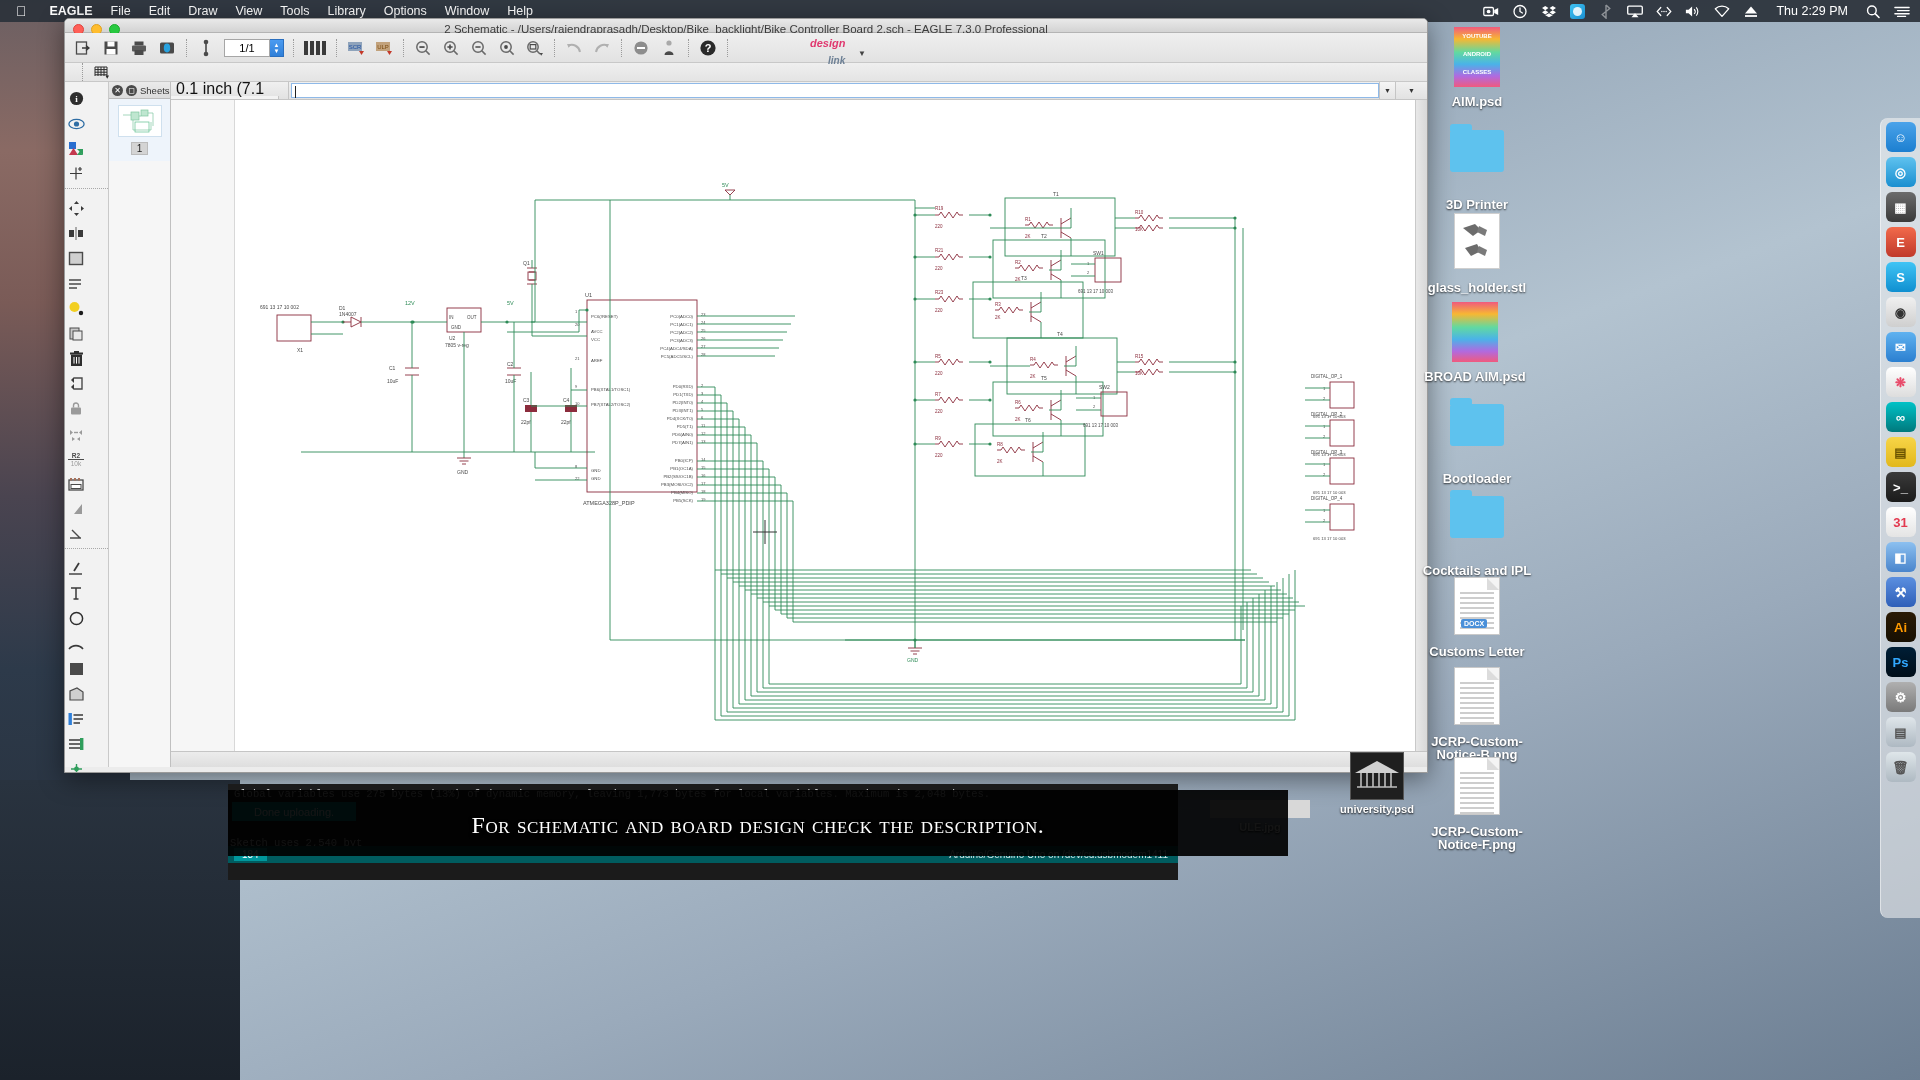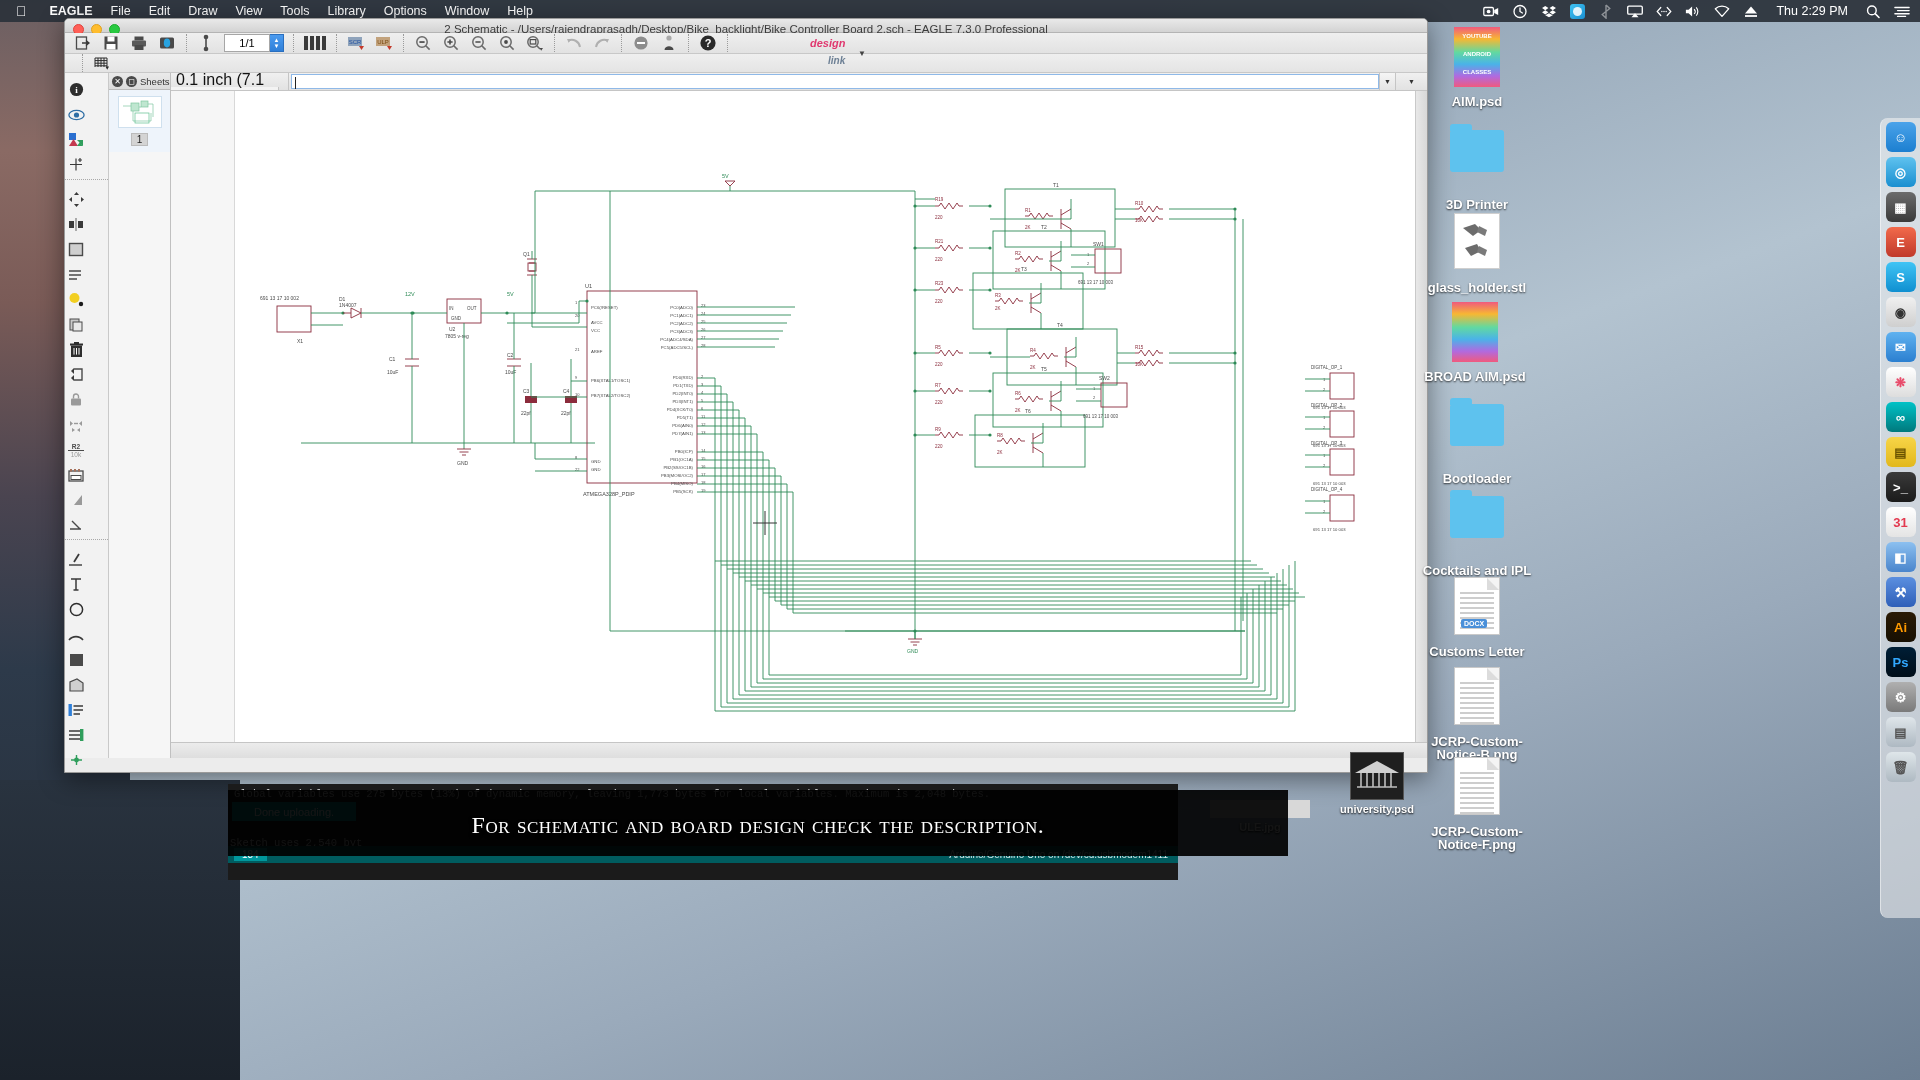--- a/index.html
+++ b/index.html
@@ -55,21 +55,21 @@
   .tl-close{background:#ff5f57;border:1px solid #e0443e;}
   .tl-min{background:#ffbd2e;border:1px solid #dea123;}
   .tl-max{background:#28c940;border:1px solid #1aad2b;}
   #titlebar .ttl {
     position:absolute; left:0; right:0; top:0; height:21px; line-height:21px;
     text-align:center; font-size:11.5px; color:#3a3a3a;
   }
 
   
   #toolbar1 {
-    height:21px; display:flex; align-items:center;
+    height:30px; display:flex; align-items:center;
     background:linear-gradient(180deg,#efefef,#e2e2e2);
     border-bottom:1px solid #c8c8c8; padding-left:4px; position:relative;
   }
   #toolbar2 {
     height:19px; display:flex; align-items:center;
     background:linear-gradient(180deg,#efefef,#e4e4e4);
     border-bottom:1px solid #c8c8c8; padding-left:12px;
   }
   .tbtn { width:22px;height:22px;display:flex;align-items:center;justify-content:center;
           margin:0 3px; }

